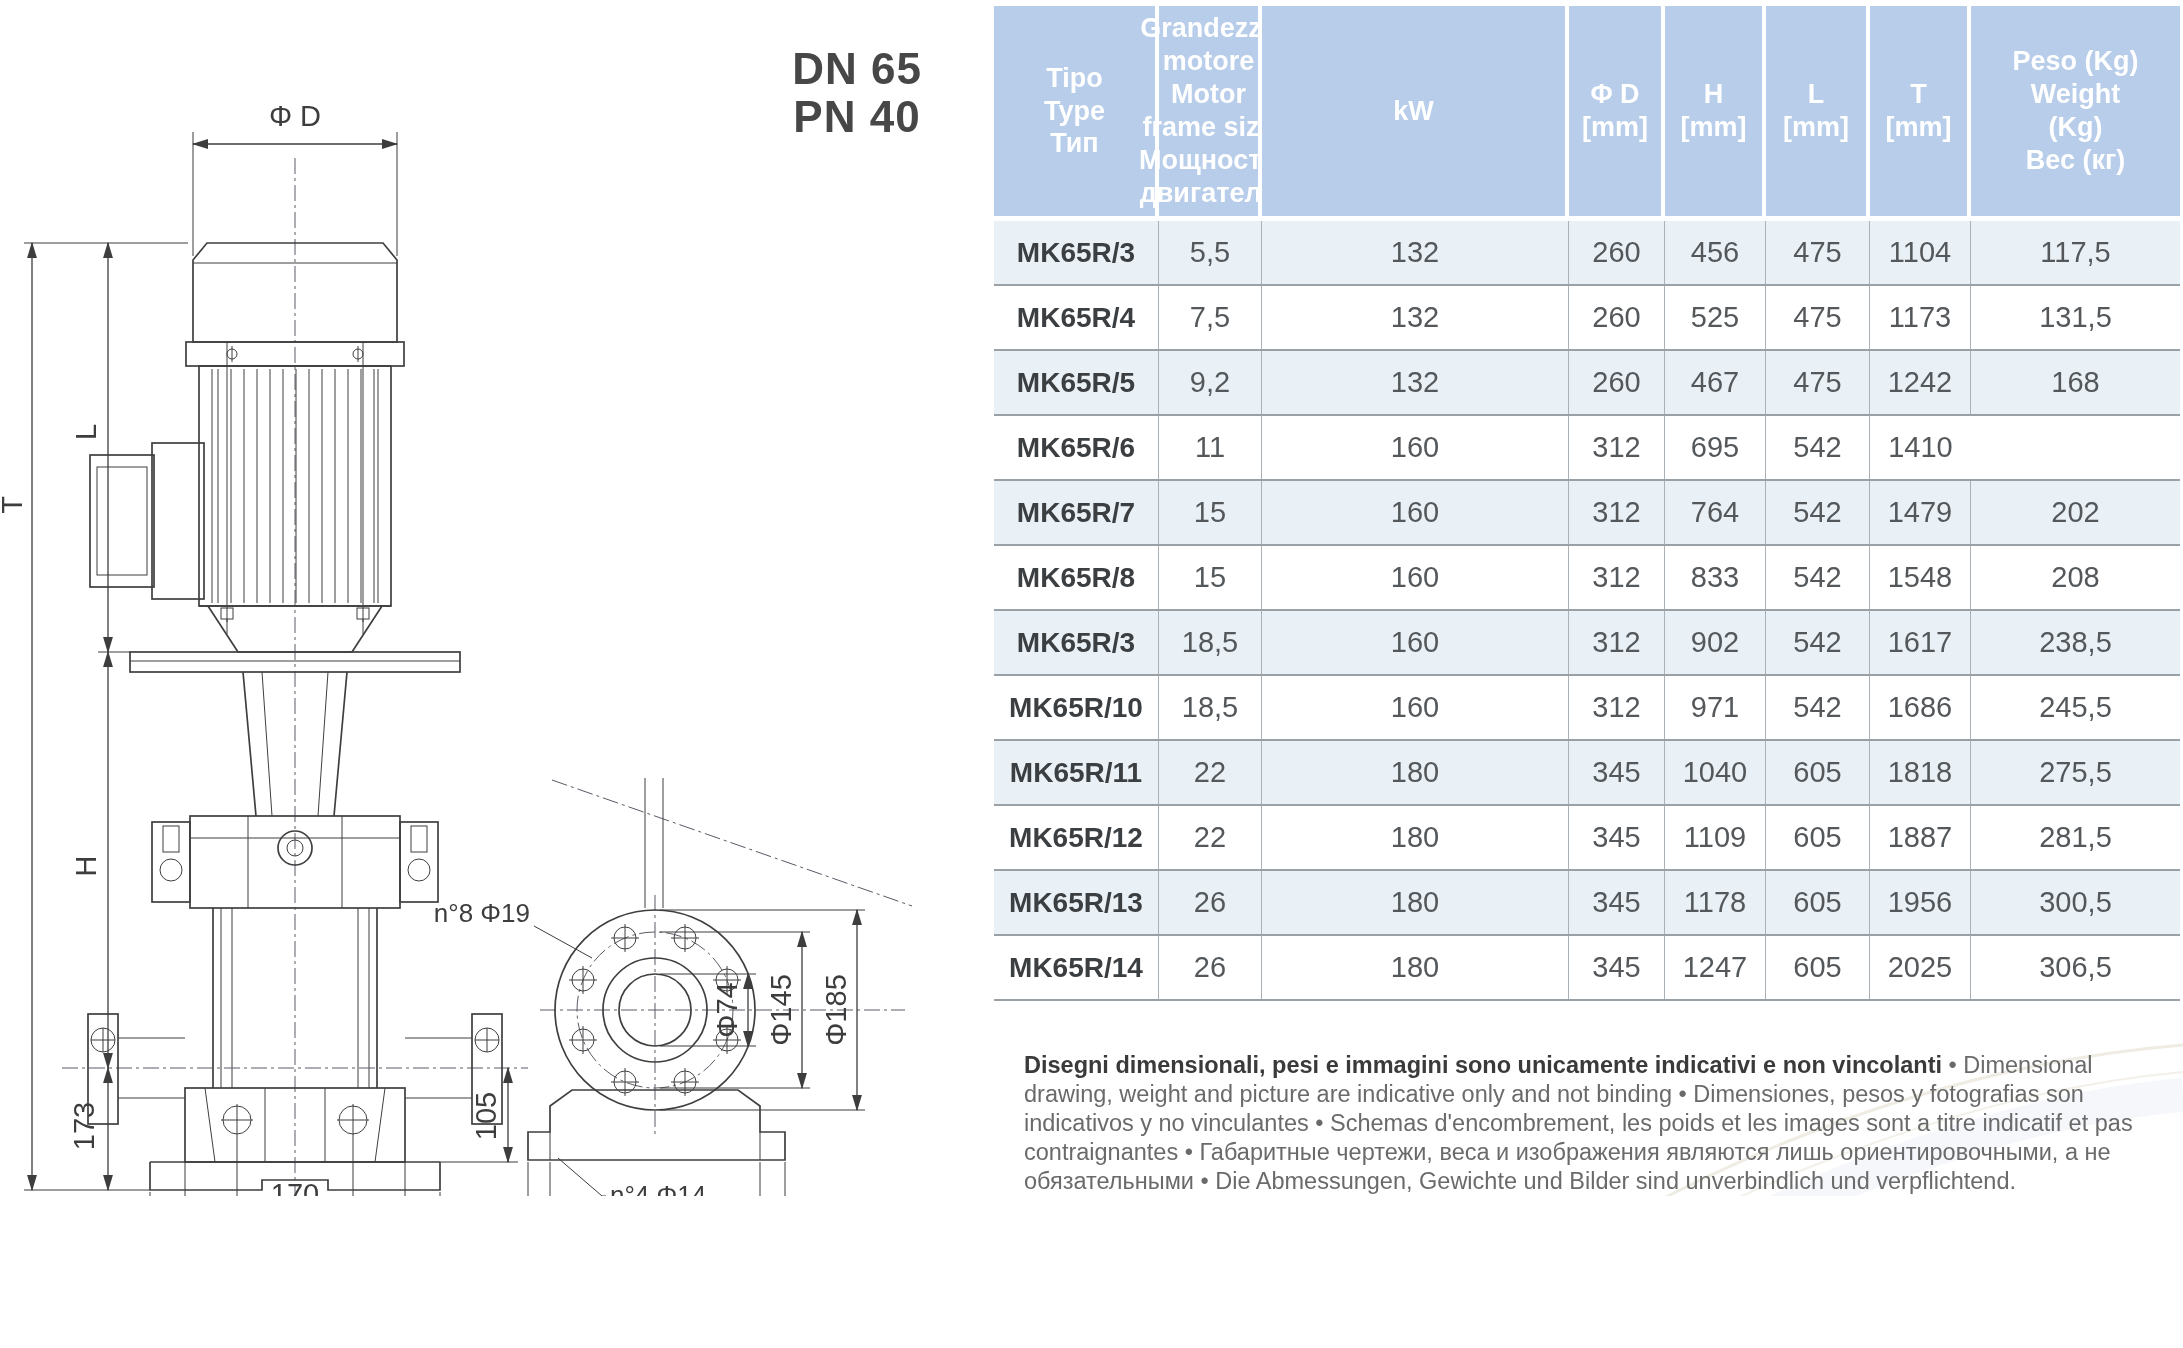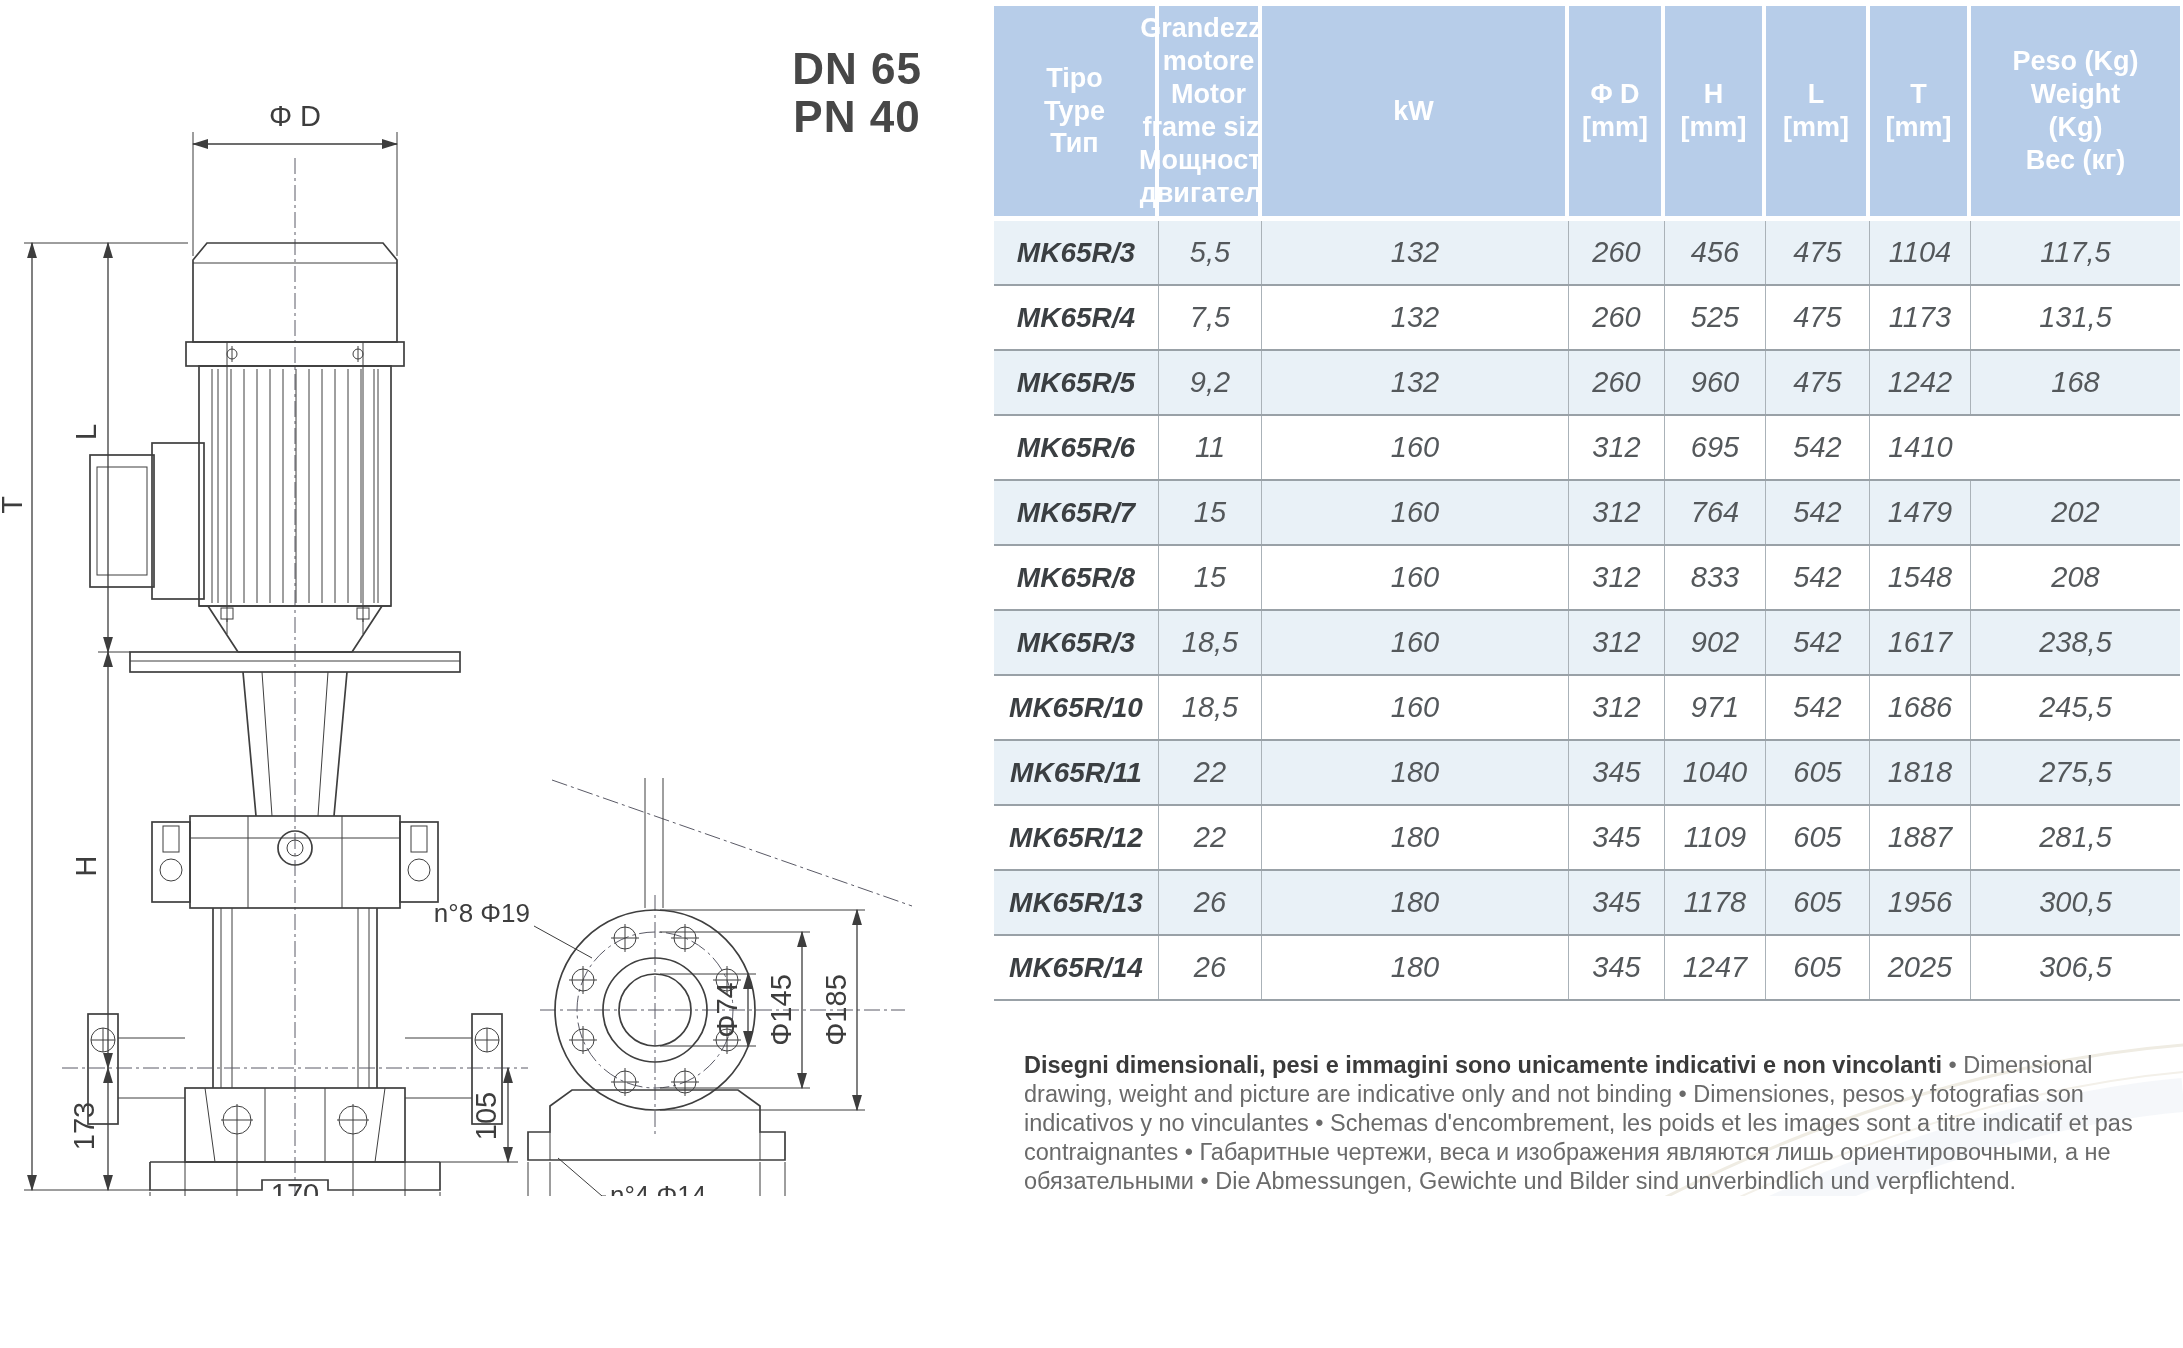--- a/index.html
+++ b/index.html
@@ -30,21 +30,21 @@
     display:grid;
     grid-template-columns:165px 103px 307px 96px 101px 104px 101px 209px;
   }
   .thead { height:210px; }
   .th {
     background:#b7cde9; color:#ffffff; font-weight:700; font-size:27px;
     line-height:1.22; display:flex; align-items:center; justify-content:center;
     text-align:center; white-space:pre-line;
   }
   .th:not(:last-child) { border-right:4px solid #ffffff; }
-  .tbody { margin-top:5px; border-bottom:2px solid #99a1a7;font-style:italic; }
+  .tbody { margin-top:5px; border-bottom:2px solid #99a1a7; }
   .tr { height:63px; background:#ffffff; }
   .tr.alt { background:#e9f1f7; }
   .tr + .tr { border-top:2px solid #99a1a7; }
   .td {
     display:flex; align-items:center; justify-content:center;
     font-size:29px; color:#54585b;
   }
   .td:not(:last-child) { border-right:1.5px solid #aab2b8; }
   .td.type-cell { font-weight:700; color:#3b3f42; font-size:28px; }
 
@@ -292,21 +292,21 @@
           <div class="td">525</div>
           <div class="td">475</div>
           <div class="td">1173</div>
           <div class="td">131,5</div>
         </div>
         <div class="tr alt">
           <div class="td type-cell">MK65R/5</div>
           <div class="td">9,2</div>
           <div class="td">132</div>
           <div class="td">260</div>
-          <div class="td">960</div>
+          <div class="td">467</div>
           <div class="td">475</div>
           <div class="td">1242</div>
           <div class="td">168</div>
         </div>
         <div class="tr">
           <div class="td type-cell">MK65R/6</div>
           <div class="td">11</div>
           <div class="td">160</div>
           <div class="td">312</div>
           <div class="td">695</div>

